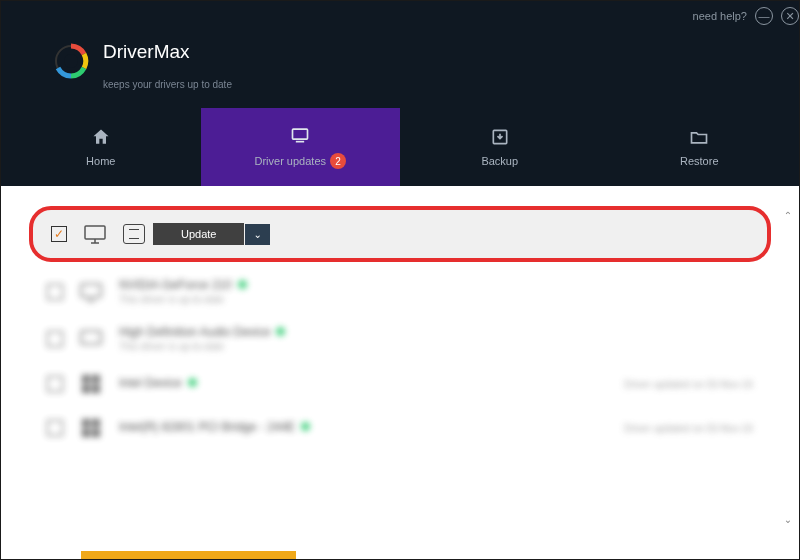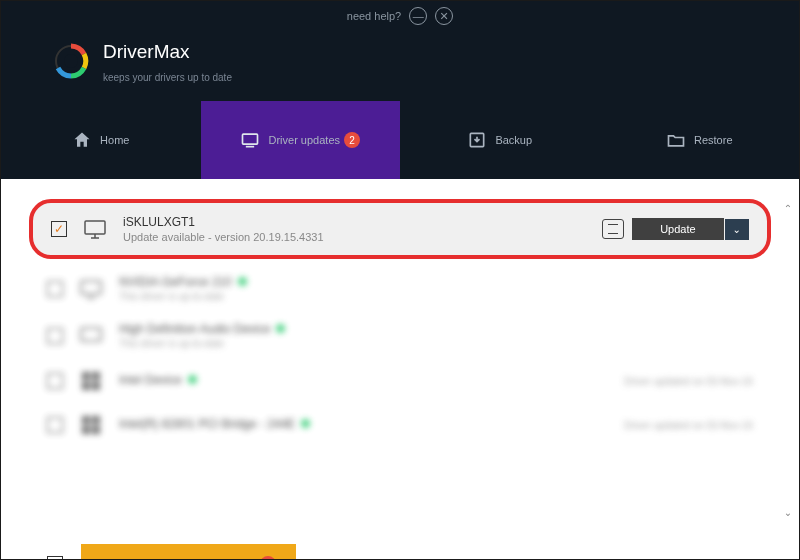--- a/index.html
+++ b/index.html
@@ -1,26 +1,26 @@
 <!DOCTYPE html>
 <html><head>
 <meta charset="utf-8">
 <style>
 *{margin:0;padding:0;box-sizing:border-box;font-family:Arial,sans-serif}
 body{width:800px;height:560px;background:#0f1822;overflow:hidden;position:relative}
-.titlebar{height:30px;display:flex;justify-content:center;align-items:center;padding:0 0;gap:8px}
+.titlebar{height:30px;display:flex;justify-content:flex-end;align-items:center;padding:0 0;gap:8px}
 .titlebar .help{color:#8a95a0;font-size:11px;cursor:pointer}
 .titlebar .winbtn{width:18px;height:18px;border:1px solid #8a95a0;border-radius:50%;display:flex;align-items:center;justify-content:center;color:#8a95a0;font-size:11px;cursor:pointer}
 .header{display:flex;padding:10px 50px 18px;gap:12px}
 .logo{width:40px;height:40px;position:relative}
 .logo svg{width:40px;height:40px}
 .brand-title{color:#fff;font-size:19px;font-weight:400}
-.brand-sub{color:#7a8593;font-size:10px;margin-top:9px}
+.brand-sub{color:#7a8593;font-size:10px;margin-top:16px}
 .tabs{display:flex;height:78px;background:#0f1822}
-.tab{flex:1;display:flex;flex-direction:row;align-items:center;justify-content:center;gap:8px;color:#aab4c0;font-size:11px;cursor:pointer;position:relative}
+.tab{flex:1;display:flex;flex-direction:column;align-items:center;justify-content:center;gap:8px;color:#aab4c0;font-size:11px;cursor:pointer;position:relative}
 .tab.active{background:#4c1d95}
 .tab-ico{width:20px;height:20px;position:relative}
 .badge{background:#e74c3c;color:#fff;border-radius:50%;width:16px;height:16px;font-size:10px;display:inline-flex;align-items:center;justify-content:center;margin-left:4px}
 .content{background:#fff;margin:0;height:352px;position:relative;padding:20px 28px 0}
 .driver-row{display:flex;align-items:center;padding:12px 18px;border:3px solid transparent;position:relative}
 .driver-row.highlight{border:4px solid #e62e2e;border-radius:22px;background:#f0f0f0;margin-bottom:6px}
 .chk{width:16px;height:16px;border:1.5px solid #333;display:flex;align-items:center;justify-content:center;color:#e67e22;font-size:12px;flex-shrink:0}
 .dev-ico{width:24px;height:24px;margin:0 16px;flex-shrink:0}
 .dev-info{flex:1}
 .dev-name{font-size:12px;color:#333}
@@ -99,24 +99,20 @@
 </div>
 
 <div class="content">
   <div class="driver-row highlight">
     <div class="chk">✓</div>
     <div class="dev-ico"><svg viewBox="0 0 24 24" fill="none" stroke="#555" stroke-width="1.5">
           <rect x="2" y="4" width="20" height="13" rx="1"></rect>
           <line x1="8" y1="21" x2="16" y2="21"></line>
           <line x1="12" y1="17" x2="12" y2="21"></line>
         </svg></div>
-    <div class="dev-info">
-      <div class="dev-name">iSKLULXGT1</div>
-      <div class="dev-status">Update available - version 20.19.15.4331</div>
-    </div>
     <div class="update-group">
       <div class="note-ico"></div>
       <button class="update-btn">Update</button>
       <div class="dd">⌄</div>
     </div>
   </div>
 
   <div class="blur-row">
     <div class="chk"></div>
     <div class="dev-ico"><svg viewBox="0 0 24 24" fill="none" stroke="#555" stroke-width="1.5">

